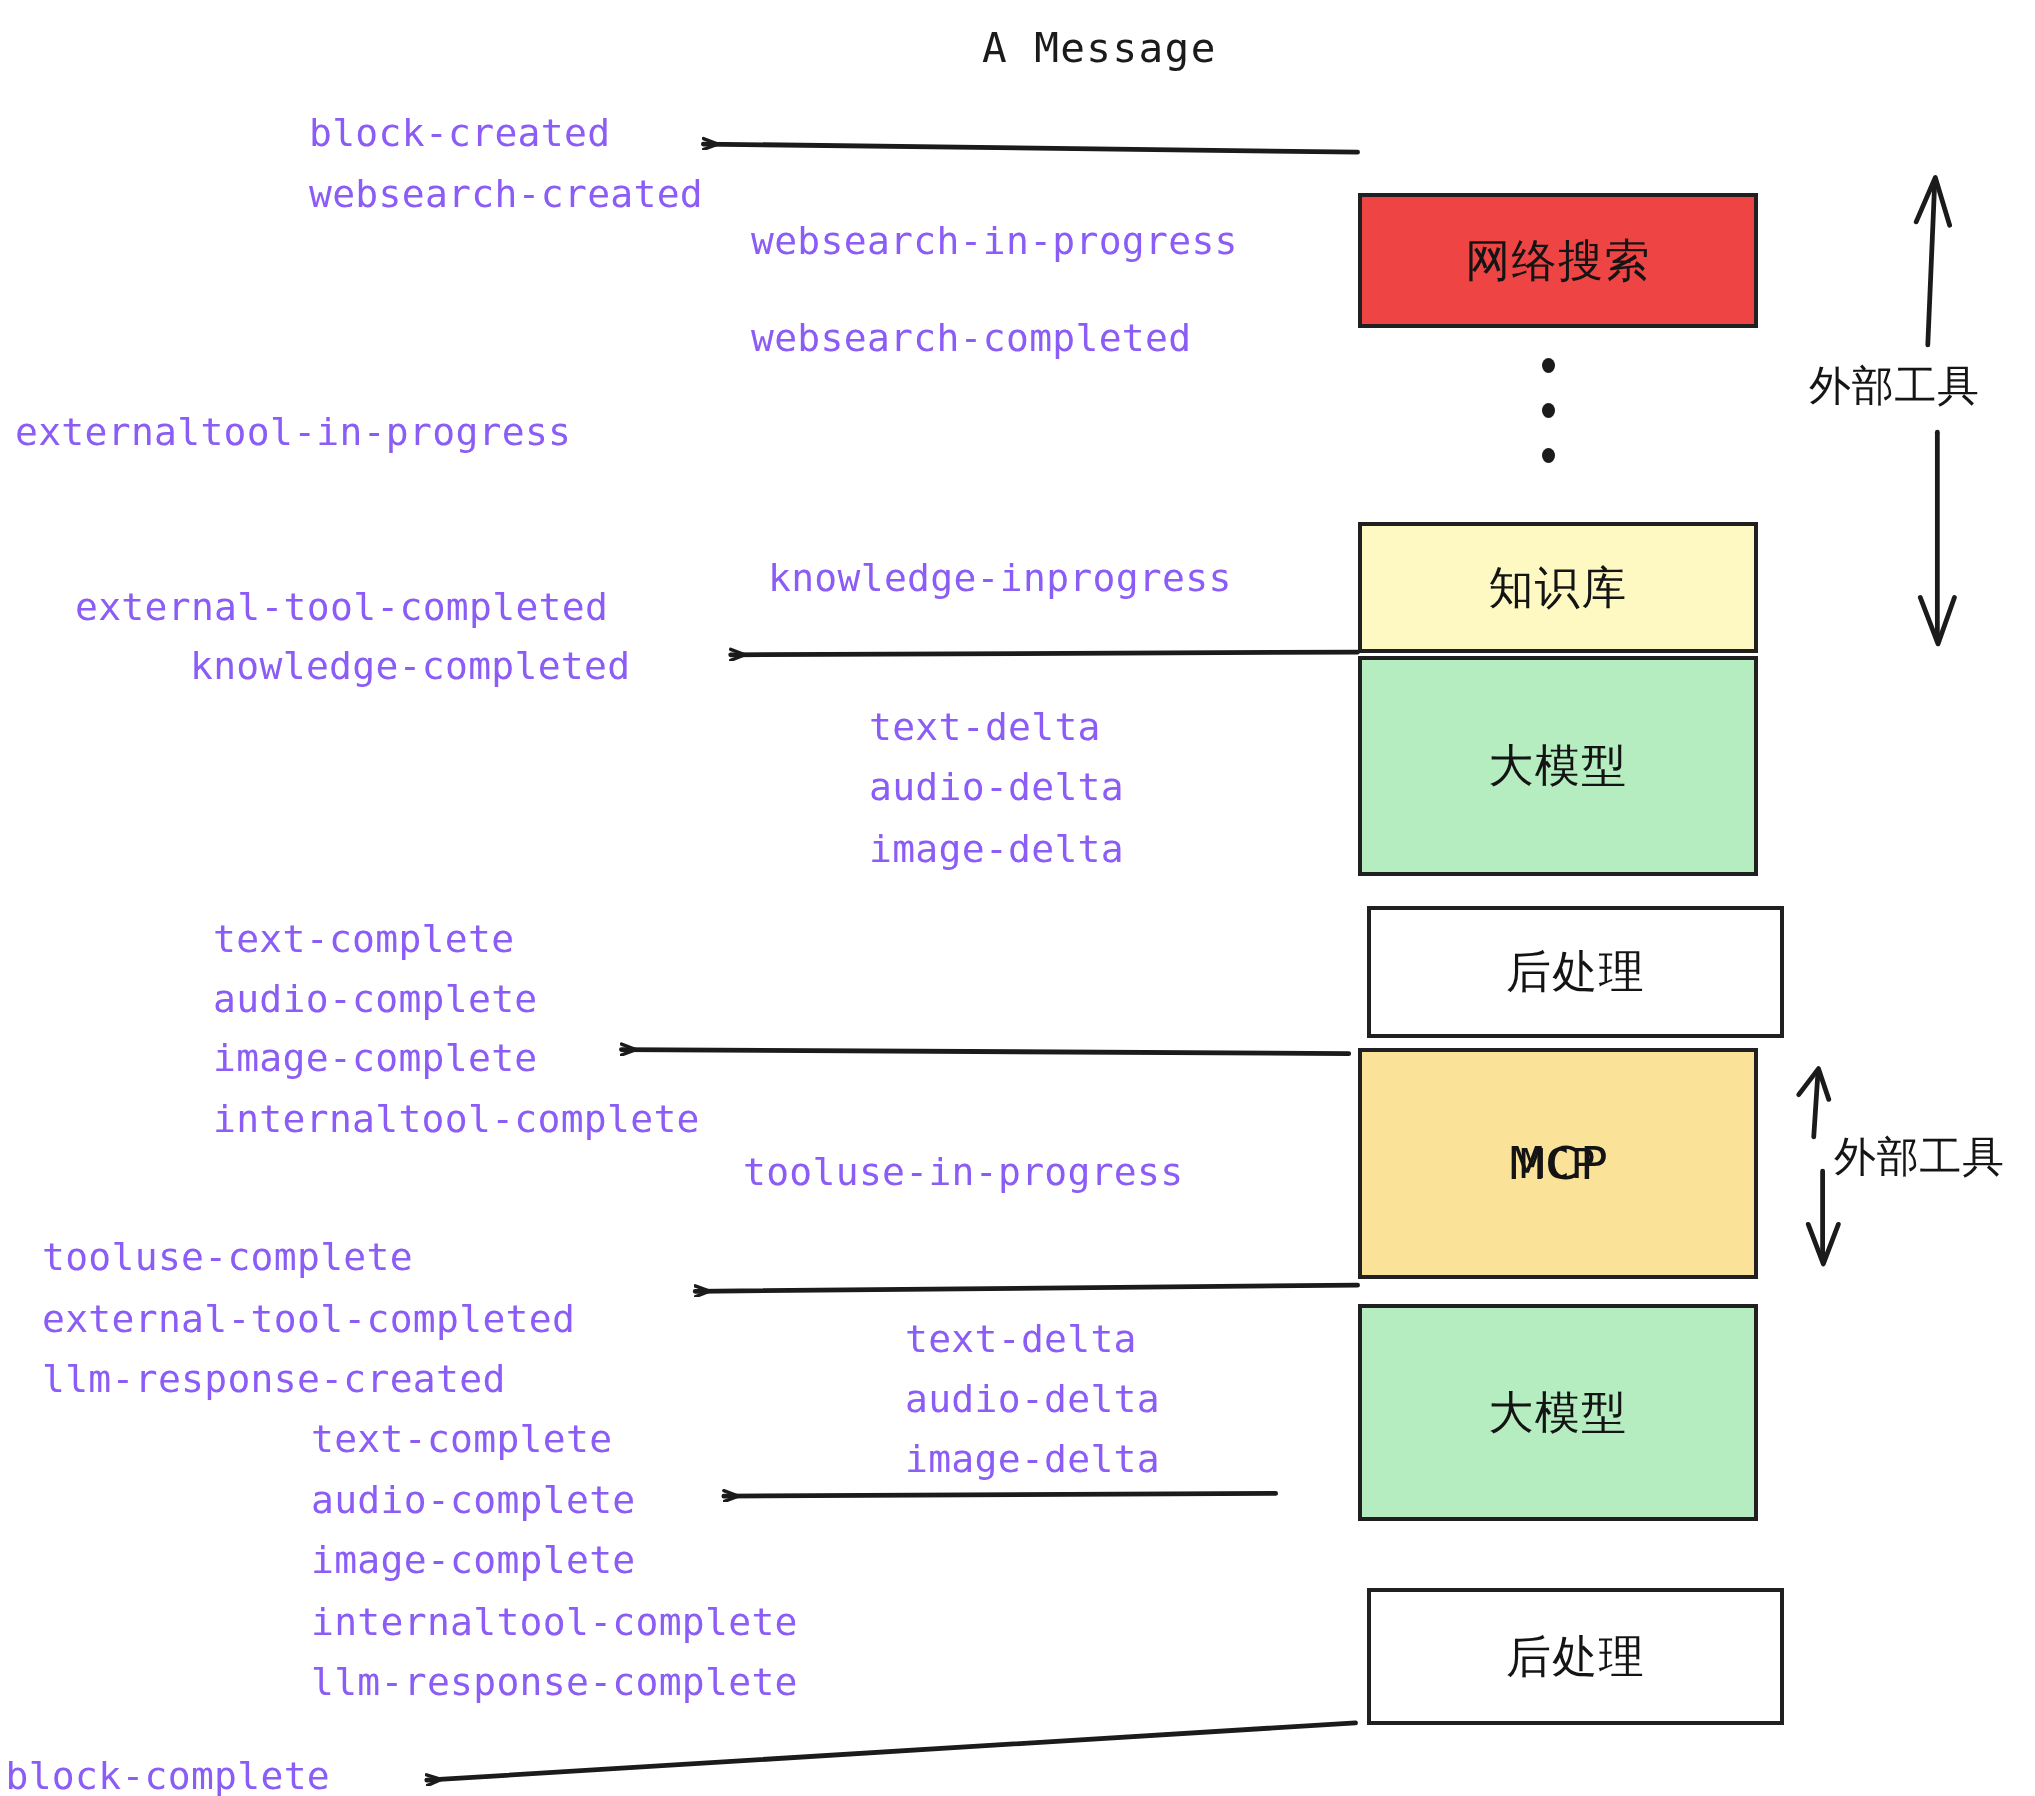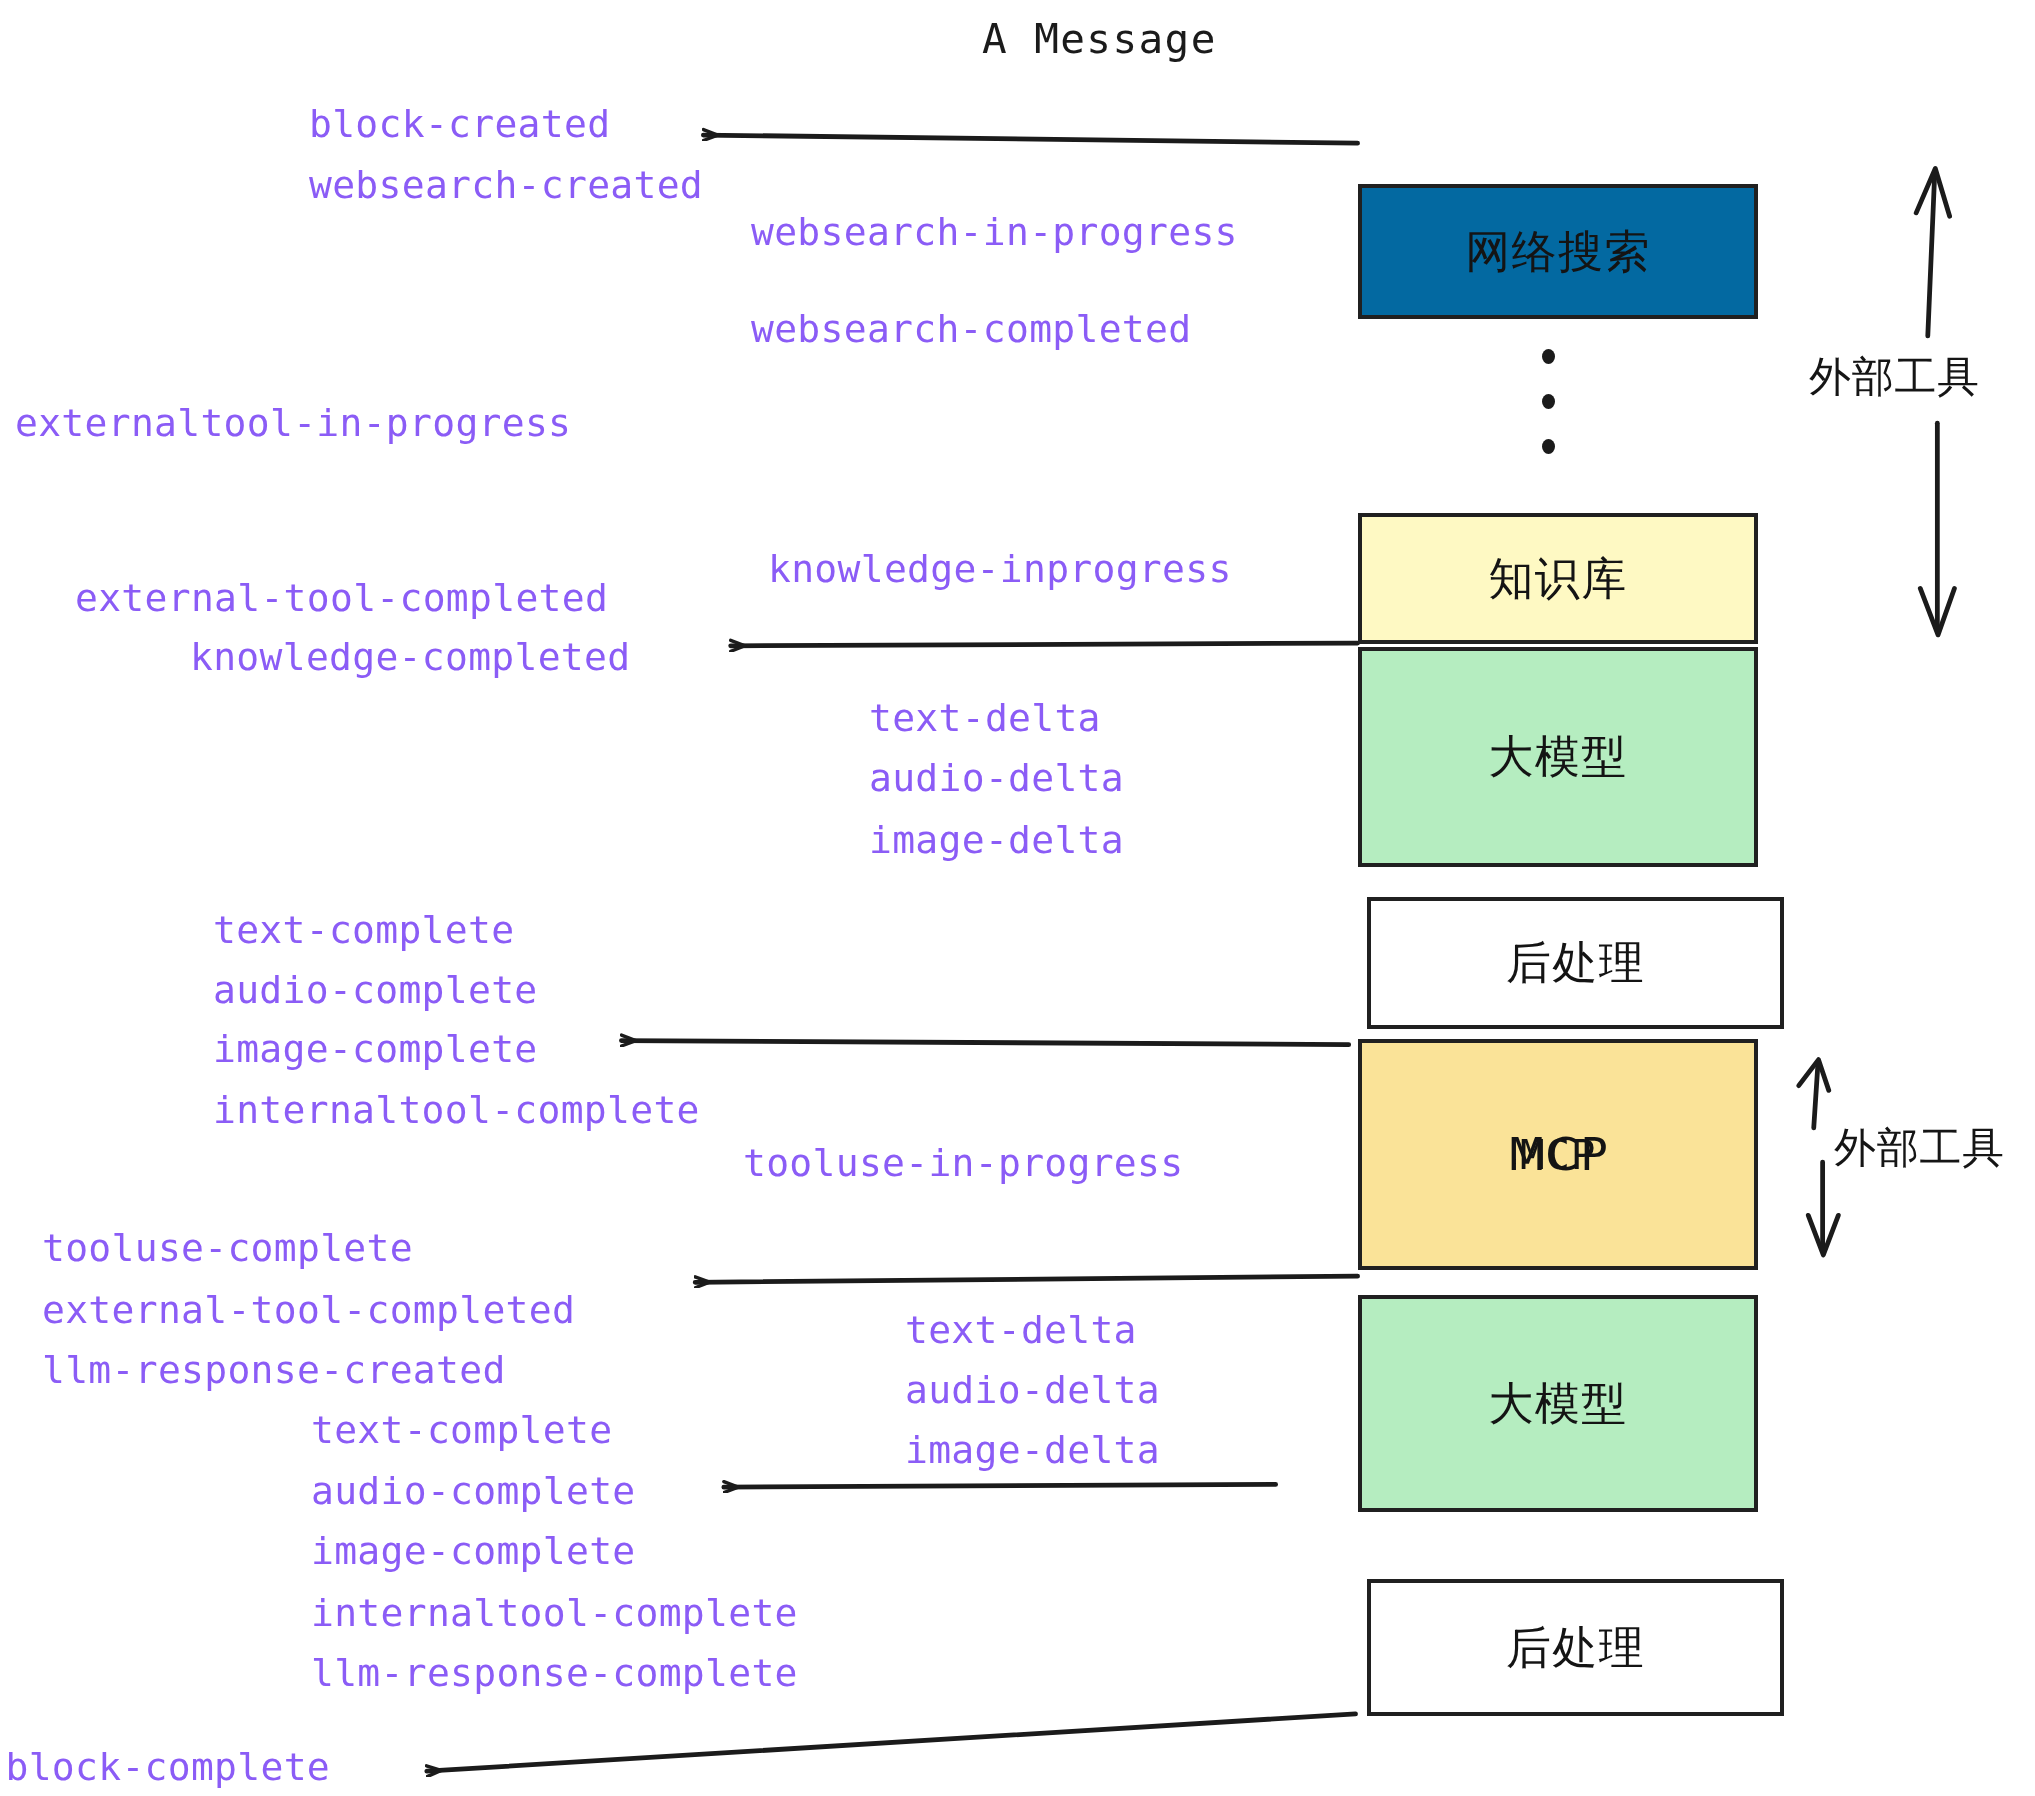--- a/index.html
+++ b/index.html
@@ -9,21 +9,21 @@
   }
   body {
     width: 2035px;
     height: 1796px;
     position: relative;
     overflow: hidden;
     font-family: "DejaVu Sans", sans-serif;
   }
   #stage {
     position: absolute;
-    left: 0; top: 8px;
+    left: 0; top: 17px;
     width: 2035px;
     height: 1752px;
   }
   .evt {
     position: absolute;
     font-family: "DejaVu Sans Mono", "Liberation Mono", monospace;
     font-size: 38px;
     color: #8b5cf6;
     white-space: nowrap;
     letter-spacing: 0.3px;
@@ -137,21 +137,21 @@
     <g>
       <path d="M2656,1640 L2662,1548" fill="none" stroke="#1b1b1b" stroke-width="7" stroke-linecap="round"></path>
       <path d="M2634,1578 L2663,1540 L2678,1585" fill="none" stroke="#1b1b1b" stroke-width="7" stroke-linecap="round" stroke-linejoin="round"></path>
     </g>
     <g>
       <path d="M2669,1690 L2669,1818" fill="none" stroke="#1b1b1b" stroke-width="7" stroke-linecap="round"></path>
       <path d="M2648,1768 L2670,1826 L2692,1768" fill="none" stroke="#1b1b1b" stroke-width="7" stroke-linecap="round" stroke-linejoin="round"></path>
     </g>
   </svg>
 
-  <div class="nodebox" style="left:1358px; top:176px; width:400px; height:135px; background:#0369a1;">
+  <div class="nodebox" style="left:1358px; top:176px; width:400px; height:135px; background:#ef4444;">
     <span class="nlabel">网络搜索</span>
   </div>
 
   <div class="nodebox" style="left:1358px; top:505px; width:400px; height:131px; background:#fef9c3;">
     <span class="nlabel">知识库</span>
   </div>
 
   <div class="nodebox" style="left:1358px; top:639px; width:400px; height:220px; background:#b5edc0;">
     <span class="nlabel">大模型</span>
   </div>

